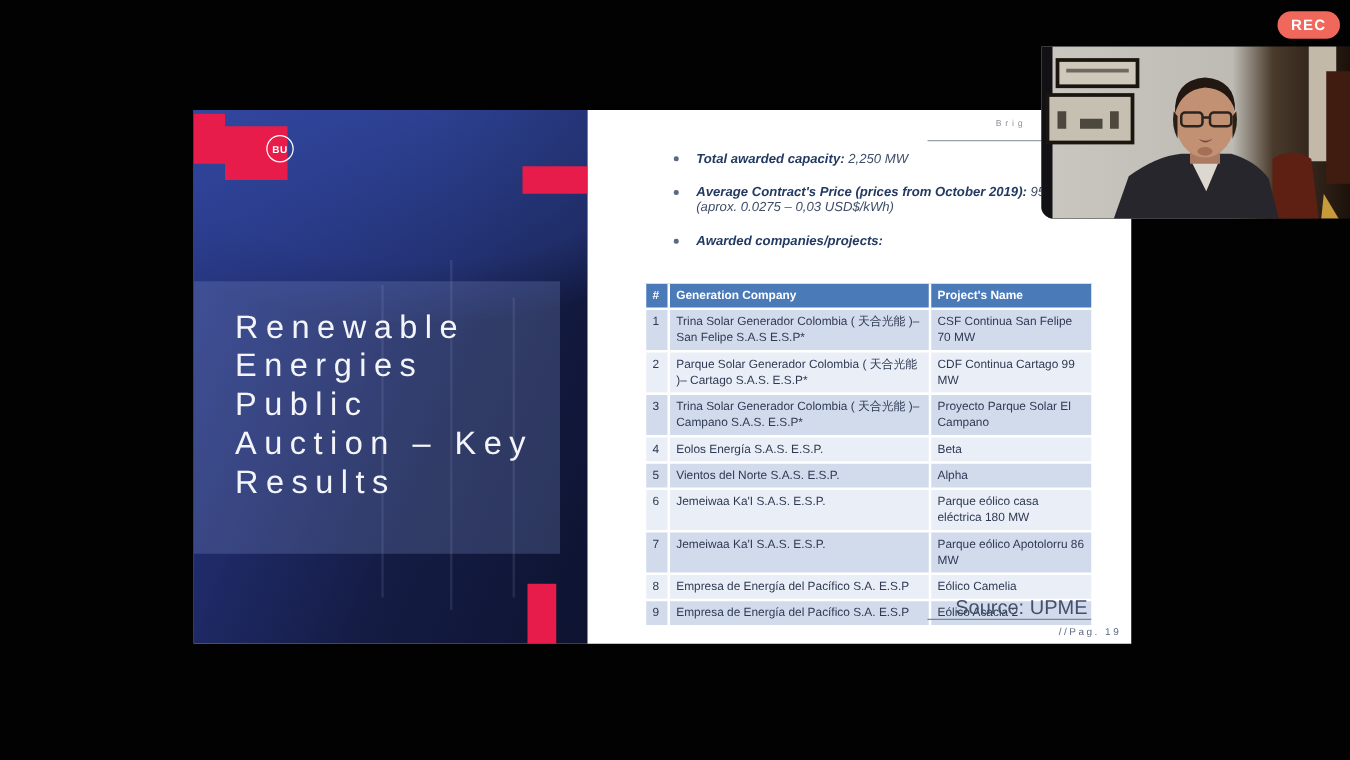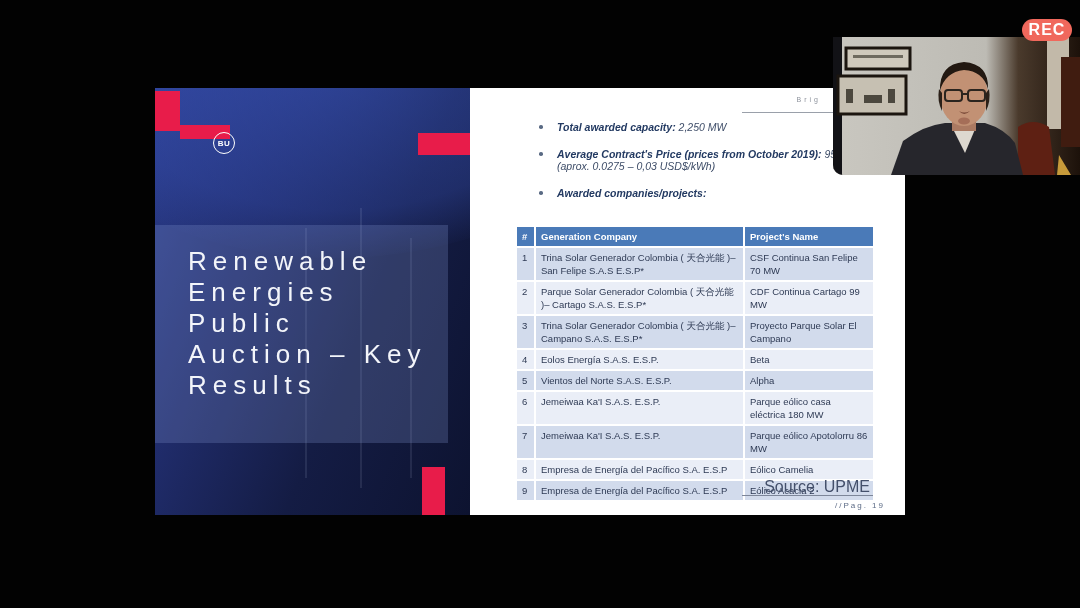--- a/index.html
+++ b/index.html
@@ -22,21 +22,21 @@
     position:absolute;left:0;top:137px;width:293px;height:218px;
     background:rgba(130,150,210,.26);
   }
   #slide-title{
     position:absolute;left:33px;top:21px;width:250px;
     color:#f3f5fa;font-size:26px;font-weight:normal;line-height:31px;letter-spacing:6px;
     white-space:pre-line;
   }
   .red{background:#e81c4a;position:absolute;}
   #logo-red-a{left:0;top:3px;width:25px;height:40px;}
-  #logo-red-b{left:25px;top:13px;width:50px;height:14px;margin-top:24px;}
+  #logo-red-b{left:25px;top:13px;width:50px;height:43px;}
   #bu-circle{
     position:absolute;left:33px;top:7px;width:20px;height:20px;border:1.5px solid #fff;border-radius:50%;
     color:#fff;font-size:8px;font-weight:bold;display:flex;align-items:center;justify-content:center;letter-spacing:.5px;
   }
   #red-mid{left:263px;top:45px;width:52px;height:22px;}
   #red-bottom{left:267px;top:379px;width:23px;height:48px;}
   
   #brig{position:absolute;right:84px;top:8px;font-size:7px;letter-spacing:3px;color:#8e939d;}
   #brig-rule{position:absolute;left:587px;top:24px;width:131px;height:1px;background:#9aa0aa;}
   #bullets{position:absolute;left:379px;top:33px;width:360px;list-style:none;margin:0;padding:0;font-style:italic;}
@@ -54,30 +54,30 @@
     font-size:9.5px;line-height:13px;color:#2e3a54;padding:3px 5px;vertical-align:top;
     border:2px solid #fff;
   }
   #auction-table tr.odd td{background:#d2dbec;}
   #auction-table tr.even td{background:#eaeef7;}
   #auction-table col.c-num{width:19px;}
   #auction-table col.c-company{width:209px;}
   #auction-table col.c-project{width:130px;}
   #source-note{position:absolute;right:35px;top:390px;font-size:16px;color:#44506b;}
   #source-rule{position:absolute;left:587px;top:407px;width:131px;height:1px;background:#7d8699;}
-  #page-num{position:absolute;right:20px;top:413px;font-size:8px;letter-spacing:2px;color:#5b6a85;}
+  #page-num{position:absolute;right:8px;top:413px;font-size:8px;letter-spacing:2px;color:#5b6a85;}
   
   #webcam{
     position:absolute;left:833px;top:37px;width:247px;height:138px;overflow:hidden;
     border-radius:0 0 0 10px;background:#111;
   }
   
   #rec-badge{
-    position:absolute;left:1022px;top:19px;width:50px;height:22px;border-radius:11px;
-    background:#f0685c;color:#fff;font-size:16px;font-weight:bold;letter-spacing:1px;
+    position:absolute;left:1022px;top:9px;width:50px;height:22px;border-radius:11px;
+    background:#f0685c;color:#fff;font-size:12px;font-weight:bold;letter-spacing:1px;
     display:flex;align-items:center;justify-content:center;
   }
   
   #share-label{position:absolute;left:18px;top:583px;font-size:15px;color:#c7c7c7;letter-spacing:.3px;}
 </style>
 </head>
 <body>
 
 <div id="stage">
 

